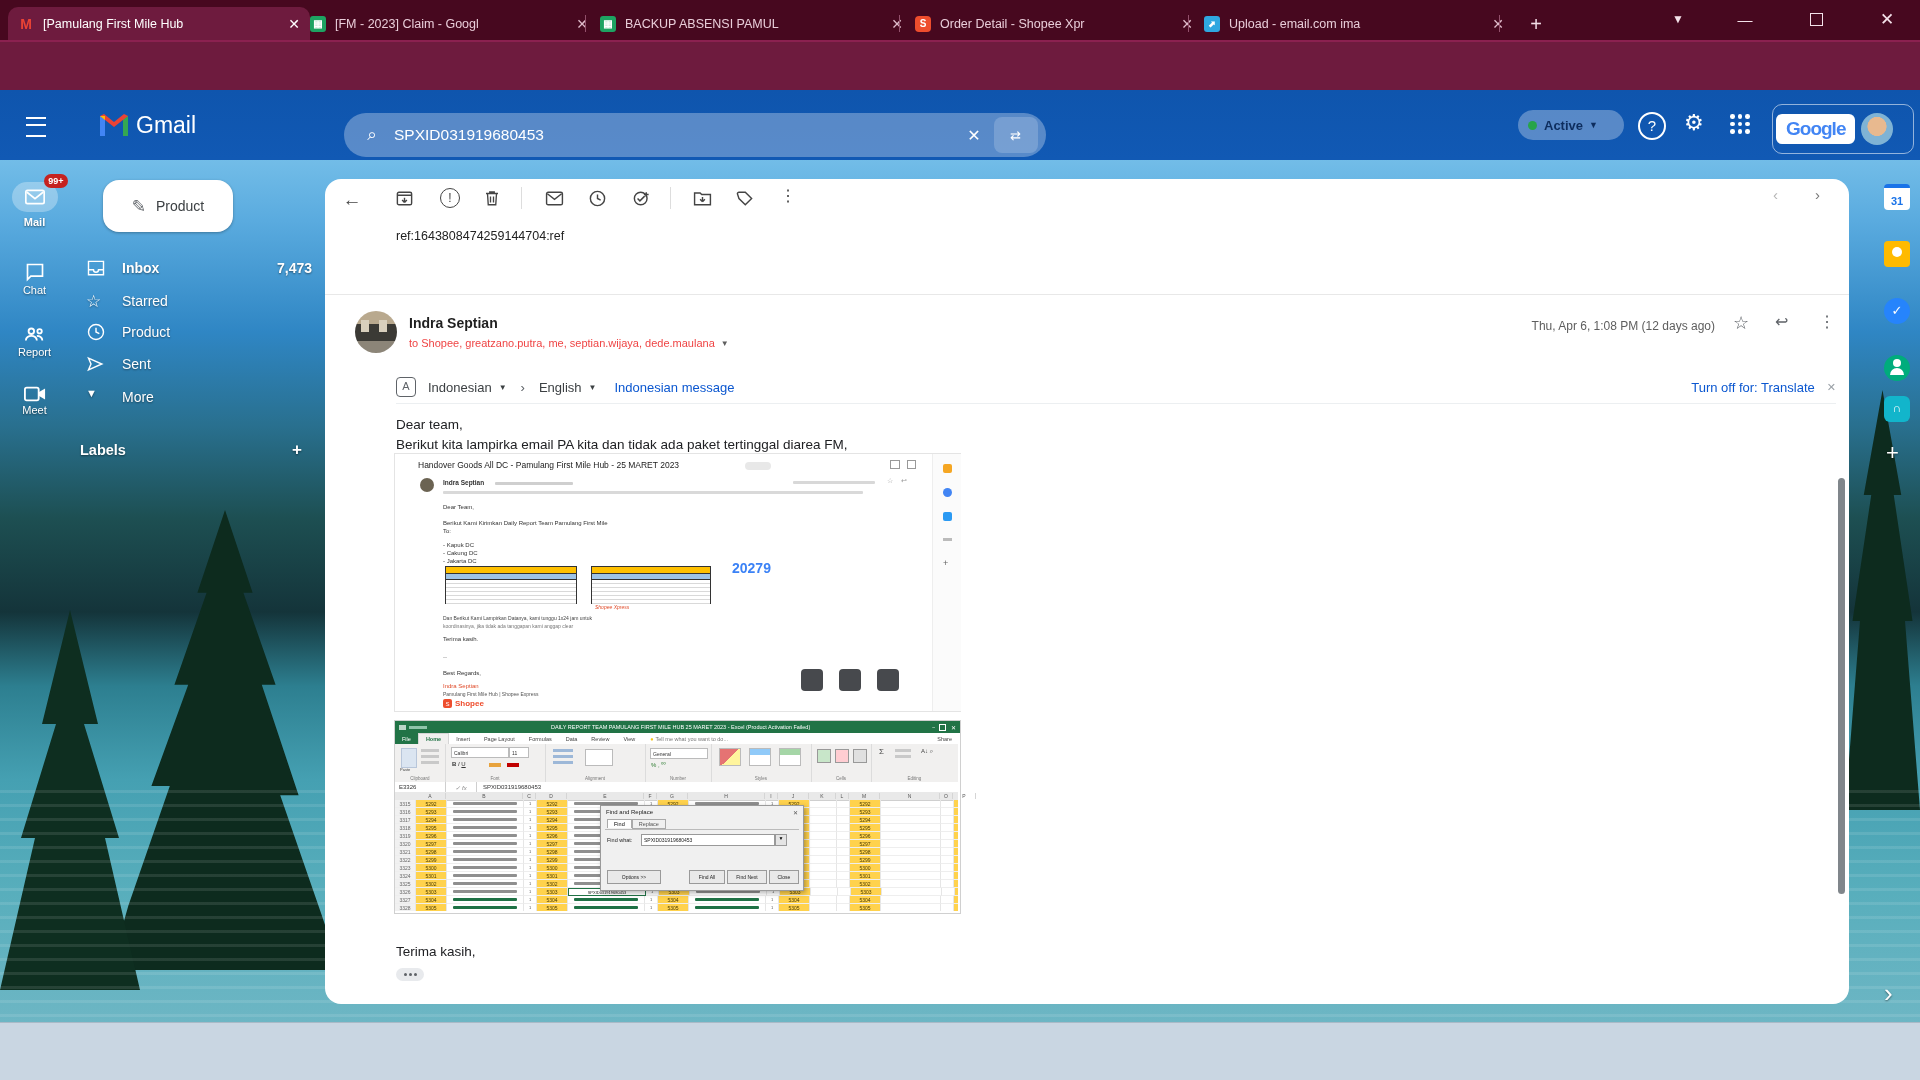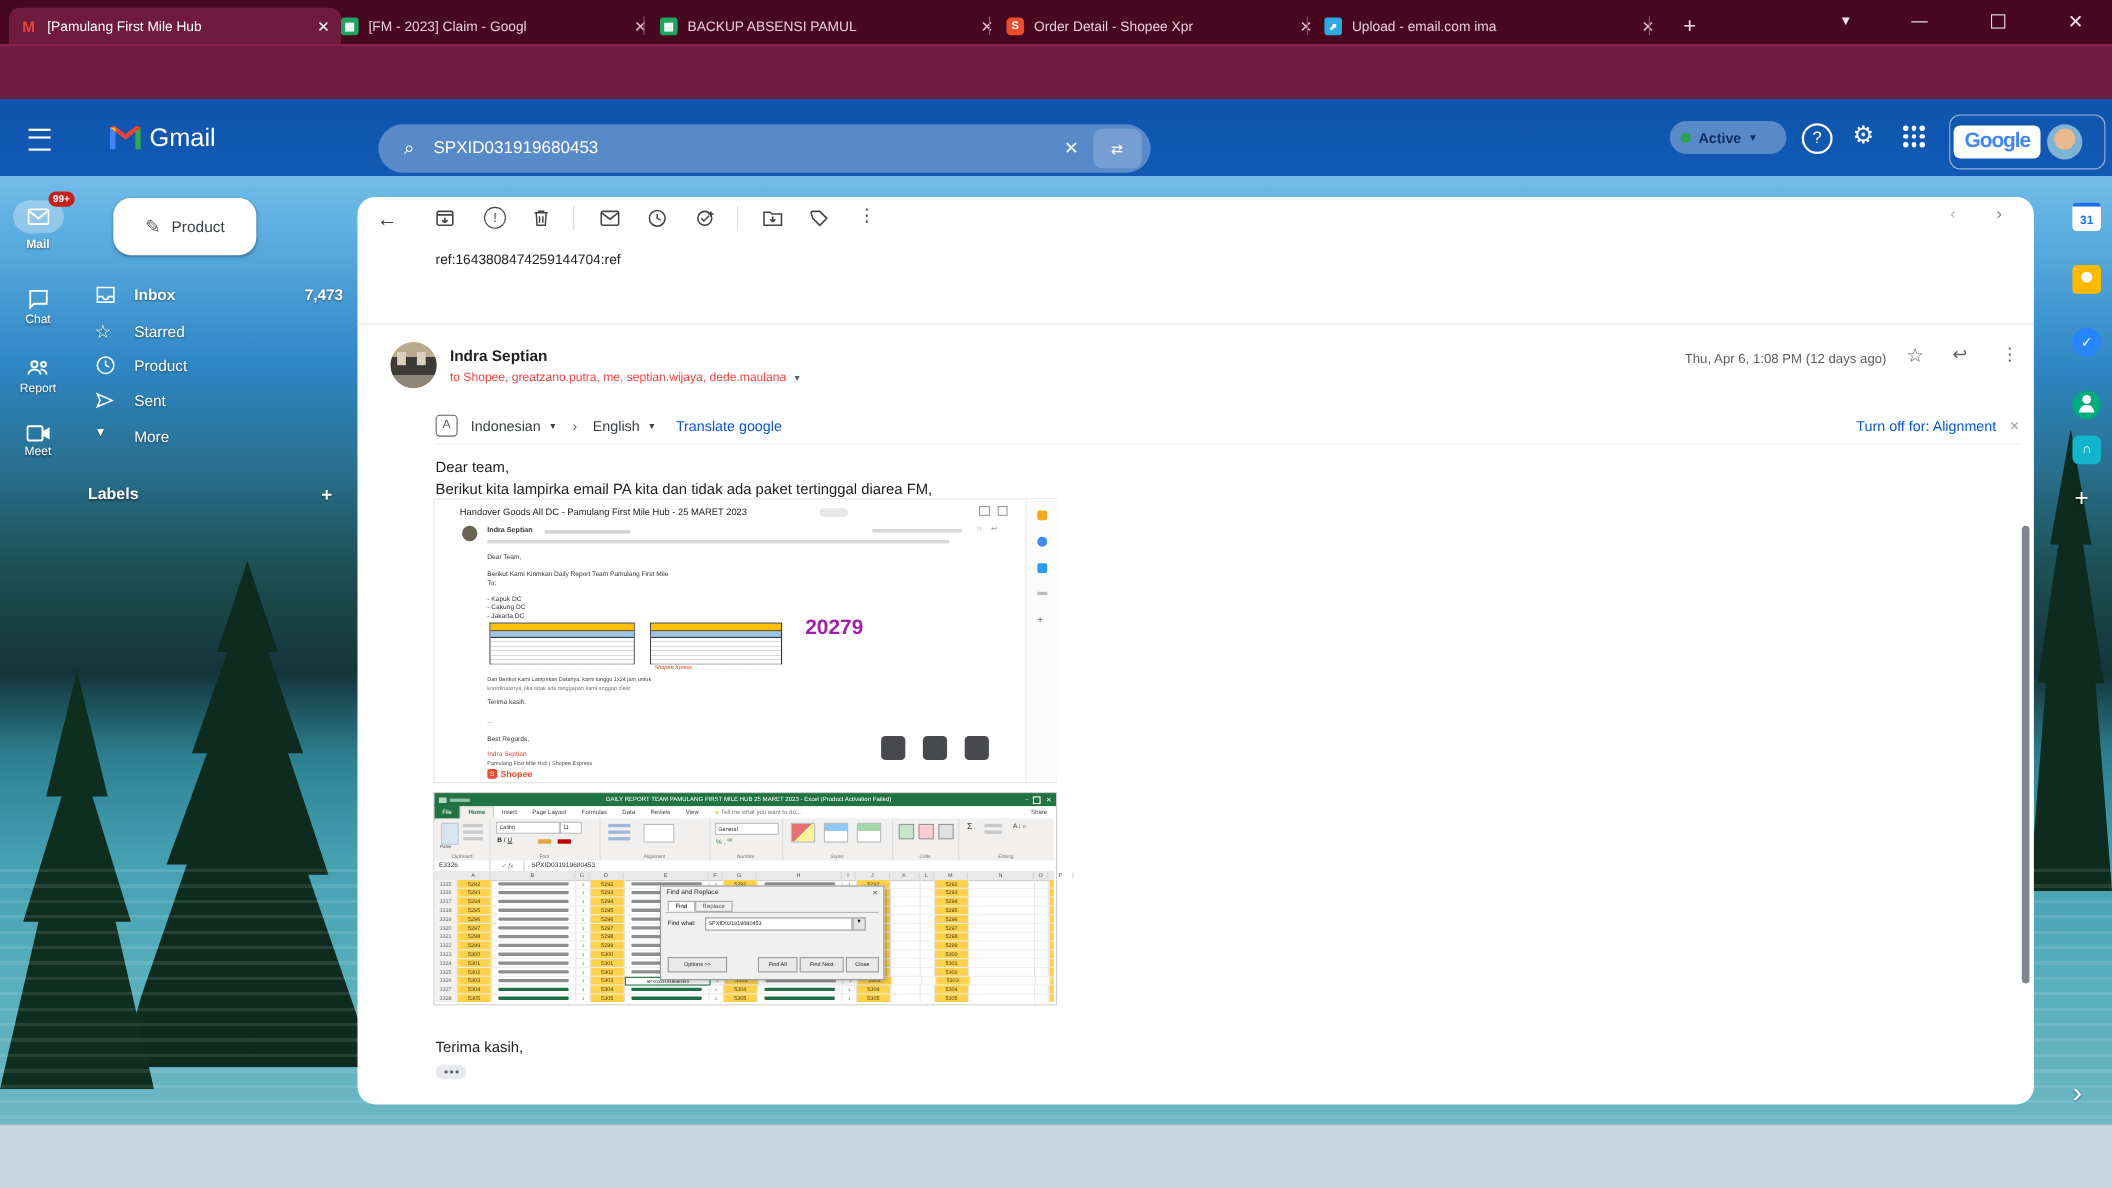--- a/index.html
+++ b/index.html
@@ -300,23 +300,23 @@
     <div class="abs" style="left:1450px;top:133px;color:#5f6368;font-size:16px">↩</div>
     <div class="abs" style="left:1494px;top:133px;color:#5f6368;font-size:16px">⋮</div>
 
     <div class="abs f" style="left:71px;top:192px;width:1440px;height:32px;border-bottom:1px solid #eceff1;font-size:13px;color:#3c4043">
       <span style="width:18px;height:18px;border:1.6px solid #5f6368;border-radius:4px;color:#5f6368;font-size:11px;text-align:center;line-height:16px;margin-right:12px">A</span>
       <span>Indonesian</span>
       <span style="font-size:8px;margin:0 14px 0 7px">▼</span>
       <span style="color:#5f6368;margin-right:14px">›</span>
       <span>English</span>
       <span style="font-size:8px;margin:0 18px 0 7px">▼</span>
-      <span style="color:#0b57d0">Translate google</span>
+      <span style="color:#0b57d0">Indonesian message</span>
       <span style="flex:1"></span>
-      <span style="color:#0b57d0">Turn off for: Alignment</span>
+      <span style="color:#0b57d0">Turn off for: Translate</span>
       <span style="color:#9aa0a6;margin-left:12px;font-size:11px">✕</span>
     </div>
 
     <div class="bodytxt" style="top:238px">Dear team,</div>
     <div class="bodytxt" style="top:258px">Berikut kita lampirka email PA kita dan tidak ada paket tertinggal diarea FM,</div>
 
     <div id="att1">
       <div class="abs" style="left:23px;top:6px;font-size:8.5px;color:#222">Handover Goods All DC - Pamulang First Mile Hub - 25 MARET 2023</div>
       <div class="abs" style="left:350px;top:8px;width:26px;height:8px;background:#e8e8e8;border-radius:4px"></div>
       <div class="abs" style="left:495px;top:6px;width:8px;height:7px;border:1px solid #999"></div>
@@ -340,21 +340,21 @@
       <div class="abs" style="left:50px;top:112px;width:130px;height:36px;border:1px solid #333">
         <div style="height:6px;background:#ffc000;border-bottom:1px solid #333"></div>
         <div style="height:5px;background:#9dc3e6;border-bottom:1px solid #333"></div>
         <div style="height:24px;background:repeating-linear-gradient(180deg,#fff 0 3px,#d9d9d9 3px 4px),repeating-linear-gradient(90deg,transparent 0 17px,#555 17px 18px)"></div>
       </div>
       <div class="abs" style="left:196px;top:112px;width:118px;height:36px;border:1px solid #333">
         <div style="height:6px;background:#ffc000;border-bottom:1px solid #333"></div>
         <div style="height:5px;background:#9dc3e6;border-bottom:1px solid #333"></div>
         <div style="height:24px;background:repeating-linear-gradient(180deg,#fff 0 3px,#d9d9d9 3px 4px),repeating-linear-gradient(90deg,transparent 0 22px,#555 22px 23px)"></div>
       </div>
-      <div class="abs" style="left:337px;top:106px;font-size:19px;font-weight:bold;color:#a21caf">20279</div>
+      <div class="abs" style="left:337px;top:106px;font-size:14px;font-weight:bold;color:#3b82f6">20279</div>
       <div class="abs" style="left:200px;top:150px;font-size:5px;font-style:italic;color:#e04b2a">Shopee Xpress</div>
 
       <div class="t5" style="left:48px;top:161px;color:#444">Dan Berikut Kami Lampirkan Datanya, kami tunggu 1x24 jam untuk</div>
       <div class="t5" style="left:48px;top:169px;color:#777">koordinasinya, jika tidak ada tanggapan kami anggap clear</div>
       <div class="t6" style="left:48px;top:182px">Terima kasih.</div>
       <div class="t6" style="left:48px;top:200px;color:#888">--</div>
       <div class="t6" style="left:48px;top:216px">Best Regards,</div>
       <div class="t6" style="left:48px;top:229px;color:#e04b2a">Indra Septian</div>
       <div class="t5" style="left:48px;top:237px;color:#555">Pamulang First Mile Hub | Shopee Express</div>
       <div class="abs f" style="left:48px;top:245px">

